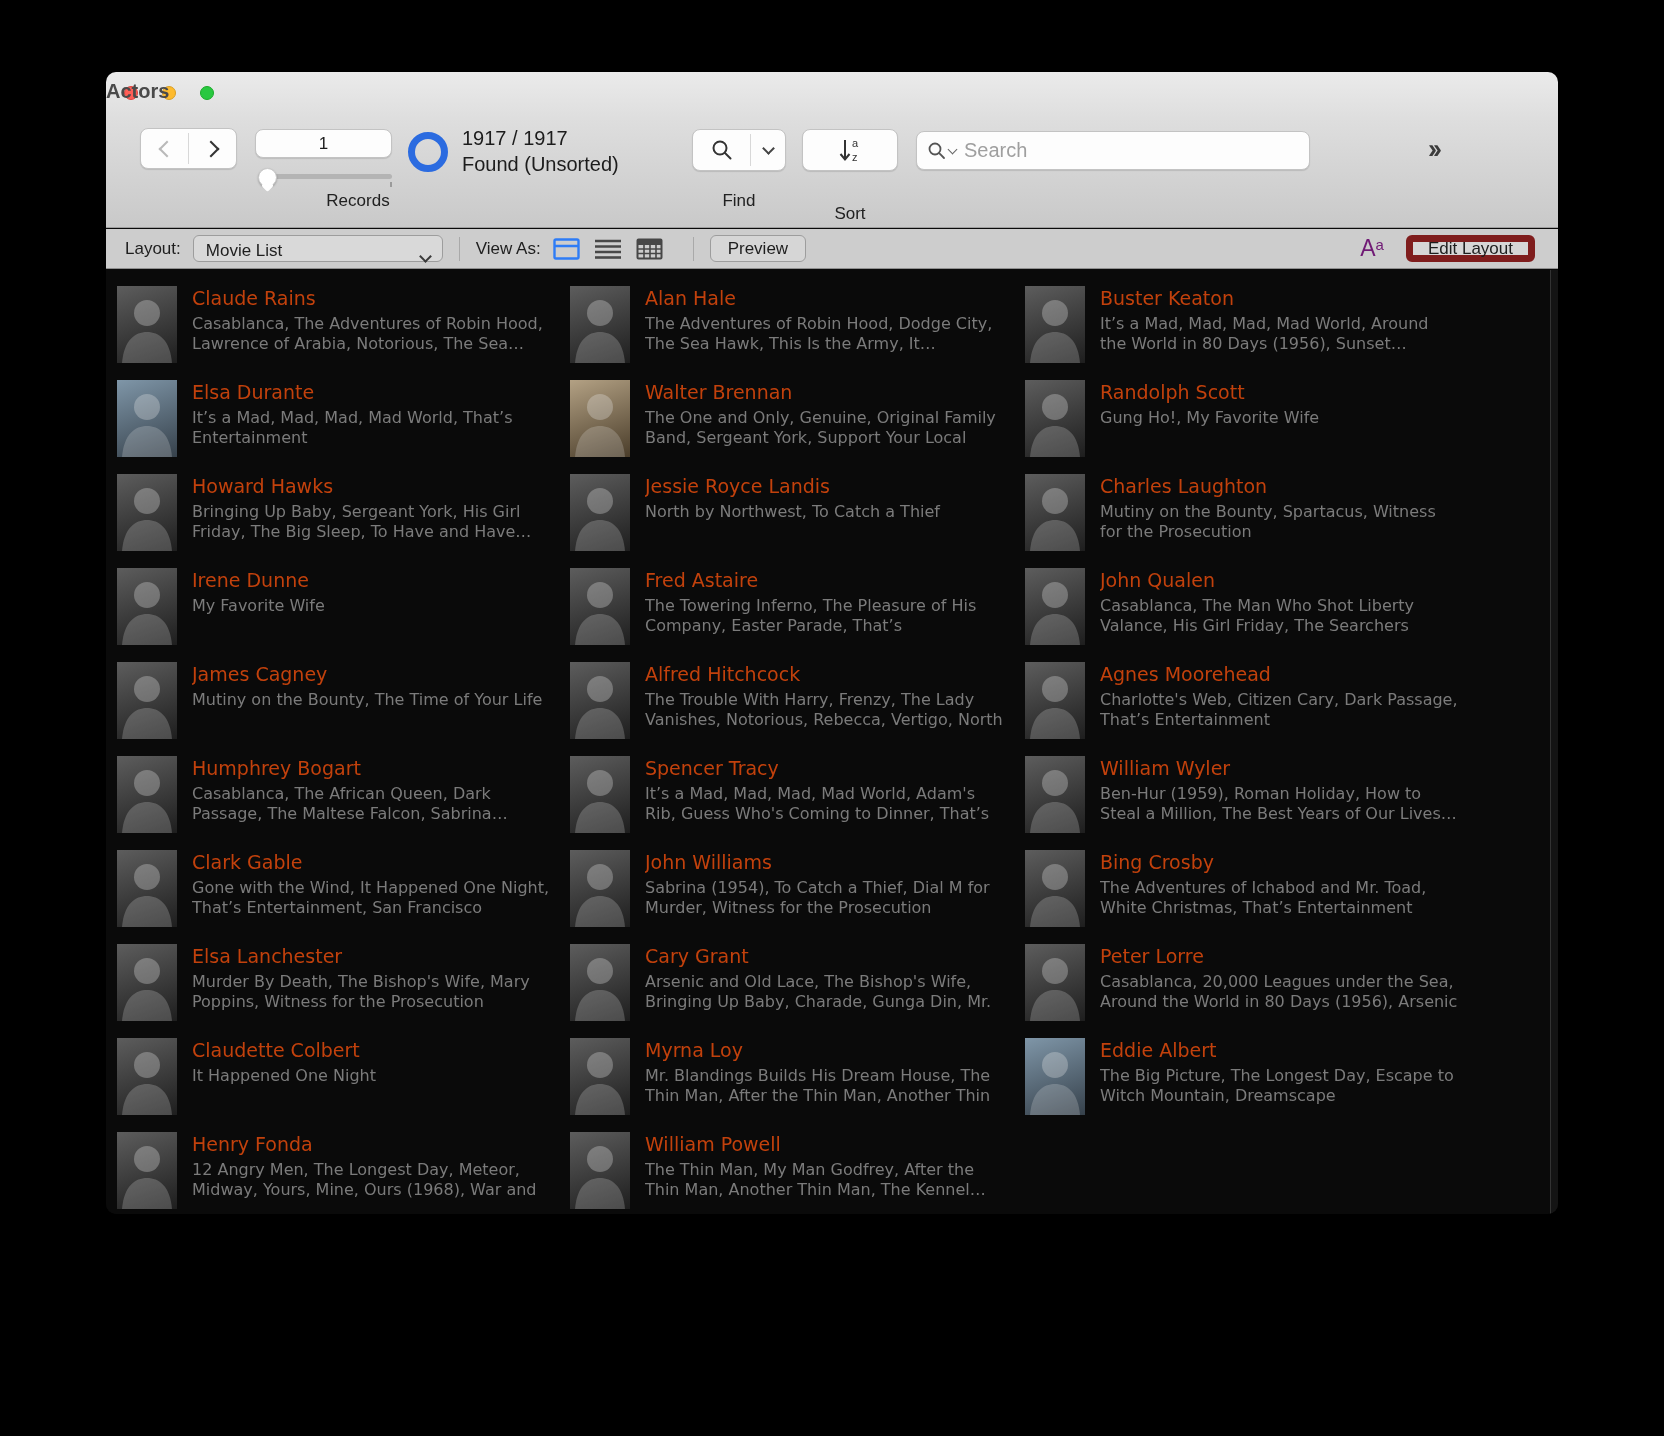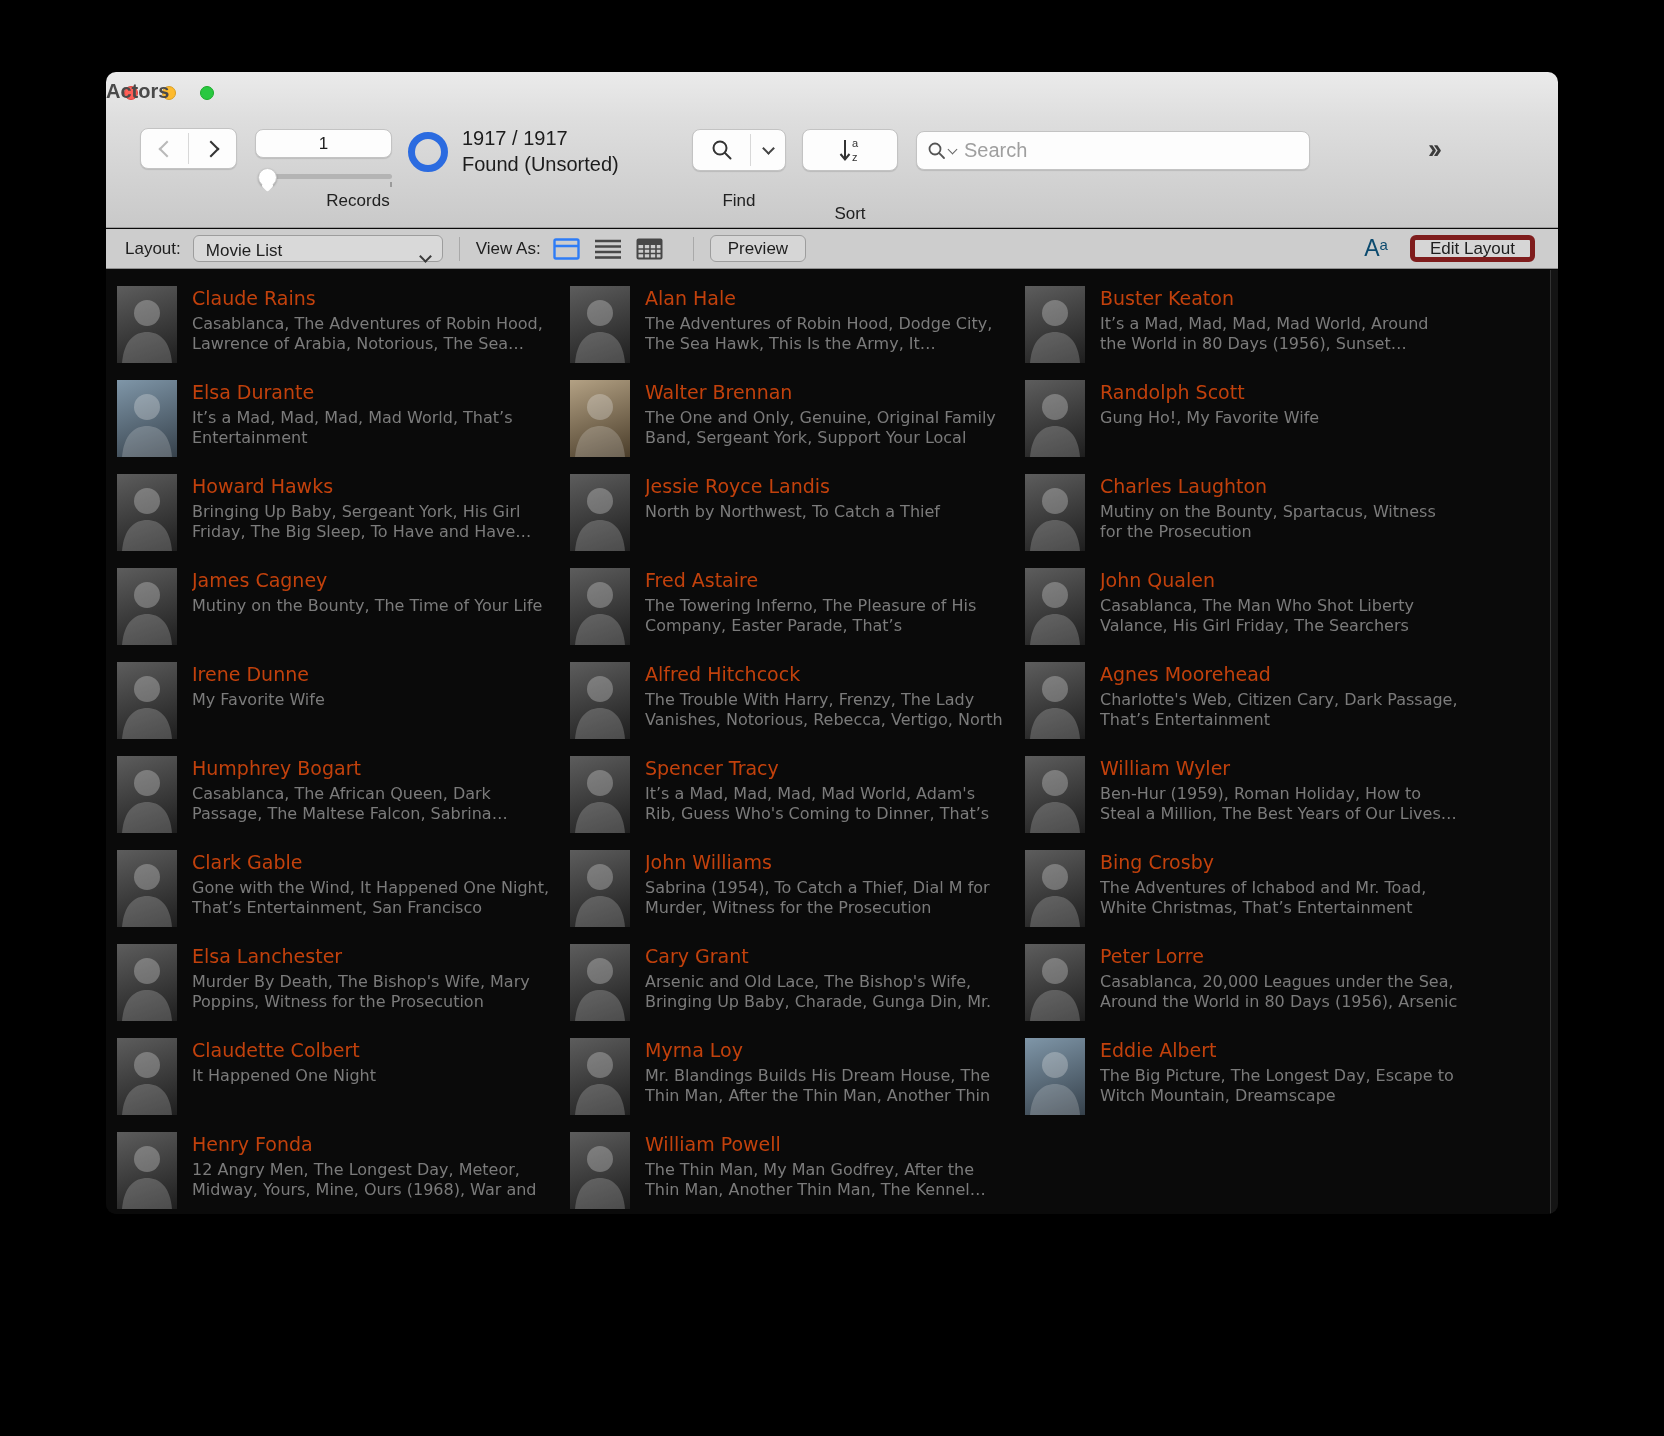--- a/index.html
+++ b/index.html
@@ -85,24 +85,24 @@
   .layout-select { width:250px; height:27px; margin-left:12px; border:1px solid #9d9d9d;
                    border-radius:6px; display:flex; align-items:flex-end; padding:0 12px;
                    background:rgba(255,255,255,.25); }
   .layout-select .sel-text { flex:1; }
   .vbar { width:1px; height:24px; background:#a9a9a9; margin:0 16px; }
   .viewas-label { margin-right:12px; }
   .view-icon { margin-right:14px; display:flex; align-items:center; cursor:default; }
   .preview-btn { height:27px; border:1px solid #9d9d9d; border-radius:6px;
                  padding:0 17px; display:flex; align-items:center;
                  background:rgba(255,255,255,.18); }
-  .aa { margin-left:auto; color:#0c4a6e; margin-right:22px; }
+  .aa { margin-left:auto; color:#701a75; margin-right:22px; }
   .aa .big { font-size:23px; }
   .aa .small { font-size:15px; vertical-align:6px; }
-  .editlayout-btn { height:27px; border:5px solid #7f1d1d; border-radius:6px;
+  .editlayout-btn { height:27px; border:7px solid #7f1d1d; border-radius:6px;
                     padding:0 15px; display:flex; align-items:center; margin-right:4px;
                     background:rgba(255,255,255,.18); }
 
   
   .content { position:absolute; left:0; top:198px; width:100%; height:944px;
              background:#0a0a0a; font-family:"DejaVu Sans", sans-serif; }
   .scroll-strip { position:absolute; right:0; top:0; width:8px; height:100%;
                   background:#141414; border-left:1px solid #333; }
   .grid { position:absolute; left:11px; top:16px; right:14px;
           display:grid; grid-template-columns:453px 455px 1fr;
@@ -279,46 +279,46 @@
   </div>
 
   <div class="card">
     <div class="photo tone-bw">
       <svg width="60" height="77" viewBox="0 0 60 77">
         <circle cx="30" cy="27" r="13" fill="rgba(235,235,235,0.30)"></circle>
         <path d="M5 77 C7 54 18 46 30 46 C42 46 53 54 55 77 Z" fill="rgba(235,235,235,0.22)"></path>
       </svg>
     </div>
     <div class="info">
+      <div class="actor-name">Irene Dunne</div>
+      <div class="actor-movies">My Favorite Wife</div>
+    </div>
+  </div>
+
+  <div class="card">
+    <div class="photo tone-bw">
+      <svg width="60" height="77" viewBox="0 0 60 77">
+        <circle cx="30" cy="27" r="13" fill="rgba(235,235,235,0.30)"></circle>
+        <path d="M5 77 C7 54 18 46 30 46 C42 46 53 54 55 77 Z" fill="rgba(235,235,235,0.22)"></path>
+      </svg>
+    </div>
+    <div class="info">
       <div class="actor-name">James Cagney</div>
       <div class="actor-movies">Mutiny on the Bounty, The Time of Your Life</div>
     </div>
   </div>
 
   <div class="card">
     <div class="photo tone-bw">
       <svg width="60" height="77" viewBox="0 0 60 77">
         <circle cx="30" cy="27" r="13" fill="rgba(235,235,235,0.30)"></circle>
         <path d="M5 77 C7 54 18 46 30 46 C42 46 53 54 55 77 Z" fill="rgba(235,235,235,0.22)"></path>
       </svg>
     </div>
     <div class="info">
-      <div class="actor-name">Irene Dunne</div>
-      <div class="actor-movies">My Favorite Wife</div>
-    </div>
-  </div>
-
-  <div class="card">
-    <div class="photo tone-bw">
-      <svg width="60" height="77" viewBox="0 0 60 77">
-        <circle cx="30" cy="27" r="13" fill="rgba(235,235,235,0.30)"></circle>
-        <path d="M5 77 C7 54 18 46 30 46 C42 46 53 54 55 77 Z" fill="rgba(235,235,235,0.22)"></path>
-      </svg>
-    </div>
-    <div class="info">
       <div class="actor-name">Humphrey Bogart</div>
       <div class="actor-movies">Casablanca, The African Queen, Dark Passage, The Maltese Falcon, Sabrina (1954),</div>
     </div>
   </div>
 
   <div class="card">
     <div class="photo tone-bw">
       <svg width="60" height="77" viewBox="0 0 60 77">
         <circle cx="30" cy="27" r="13" fill="rgba(235,235,235,0.30)"></circle>
         <path d="M5 77 C7 54 18 46 30 46 C42 46 53 54 55 77 Z" fill="rgba(235,235,235,0.22)"></path>

